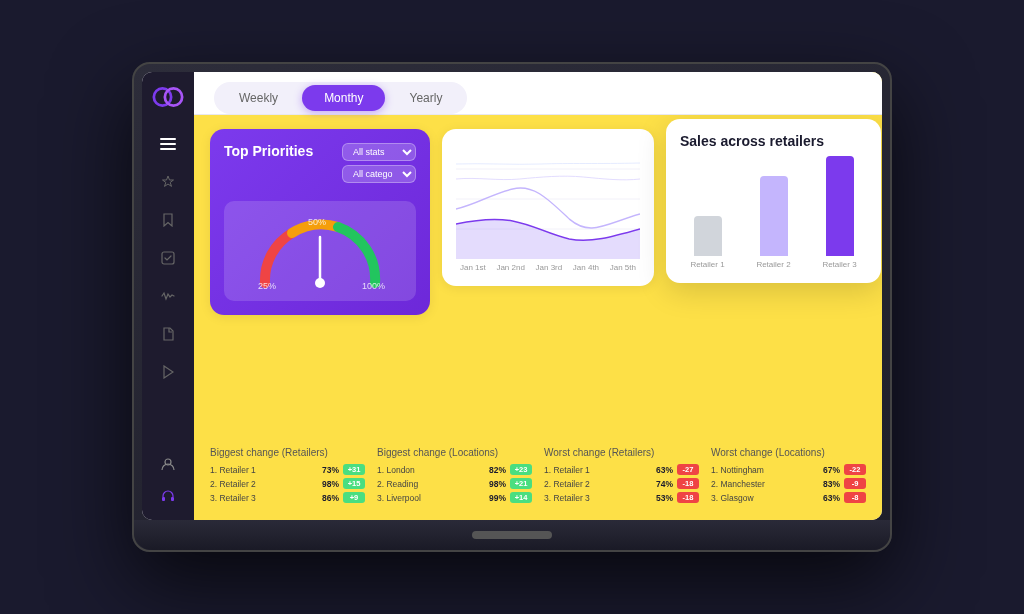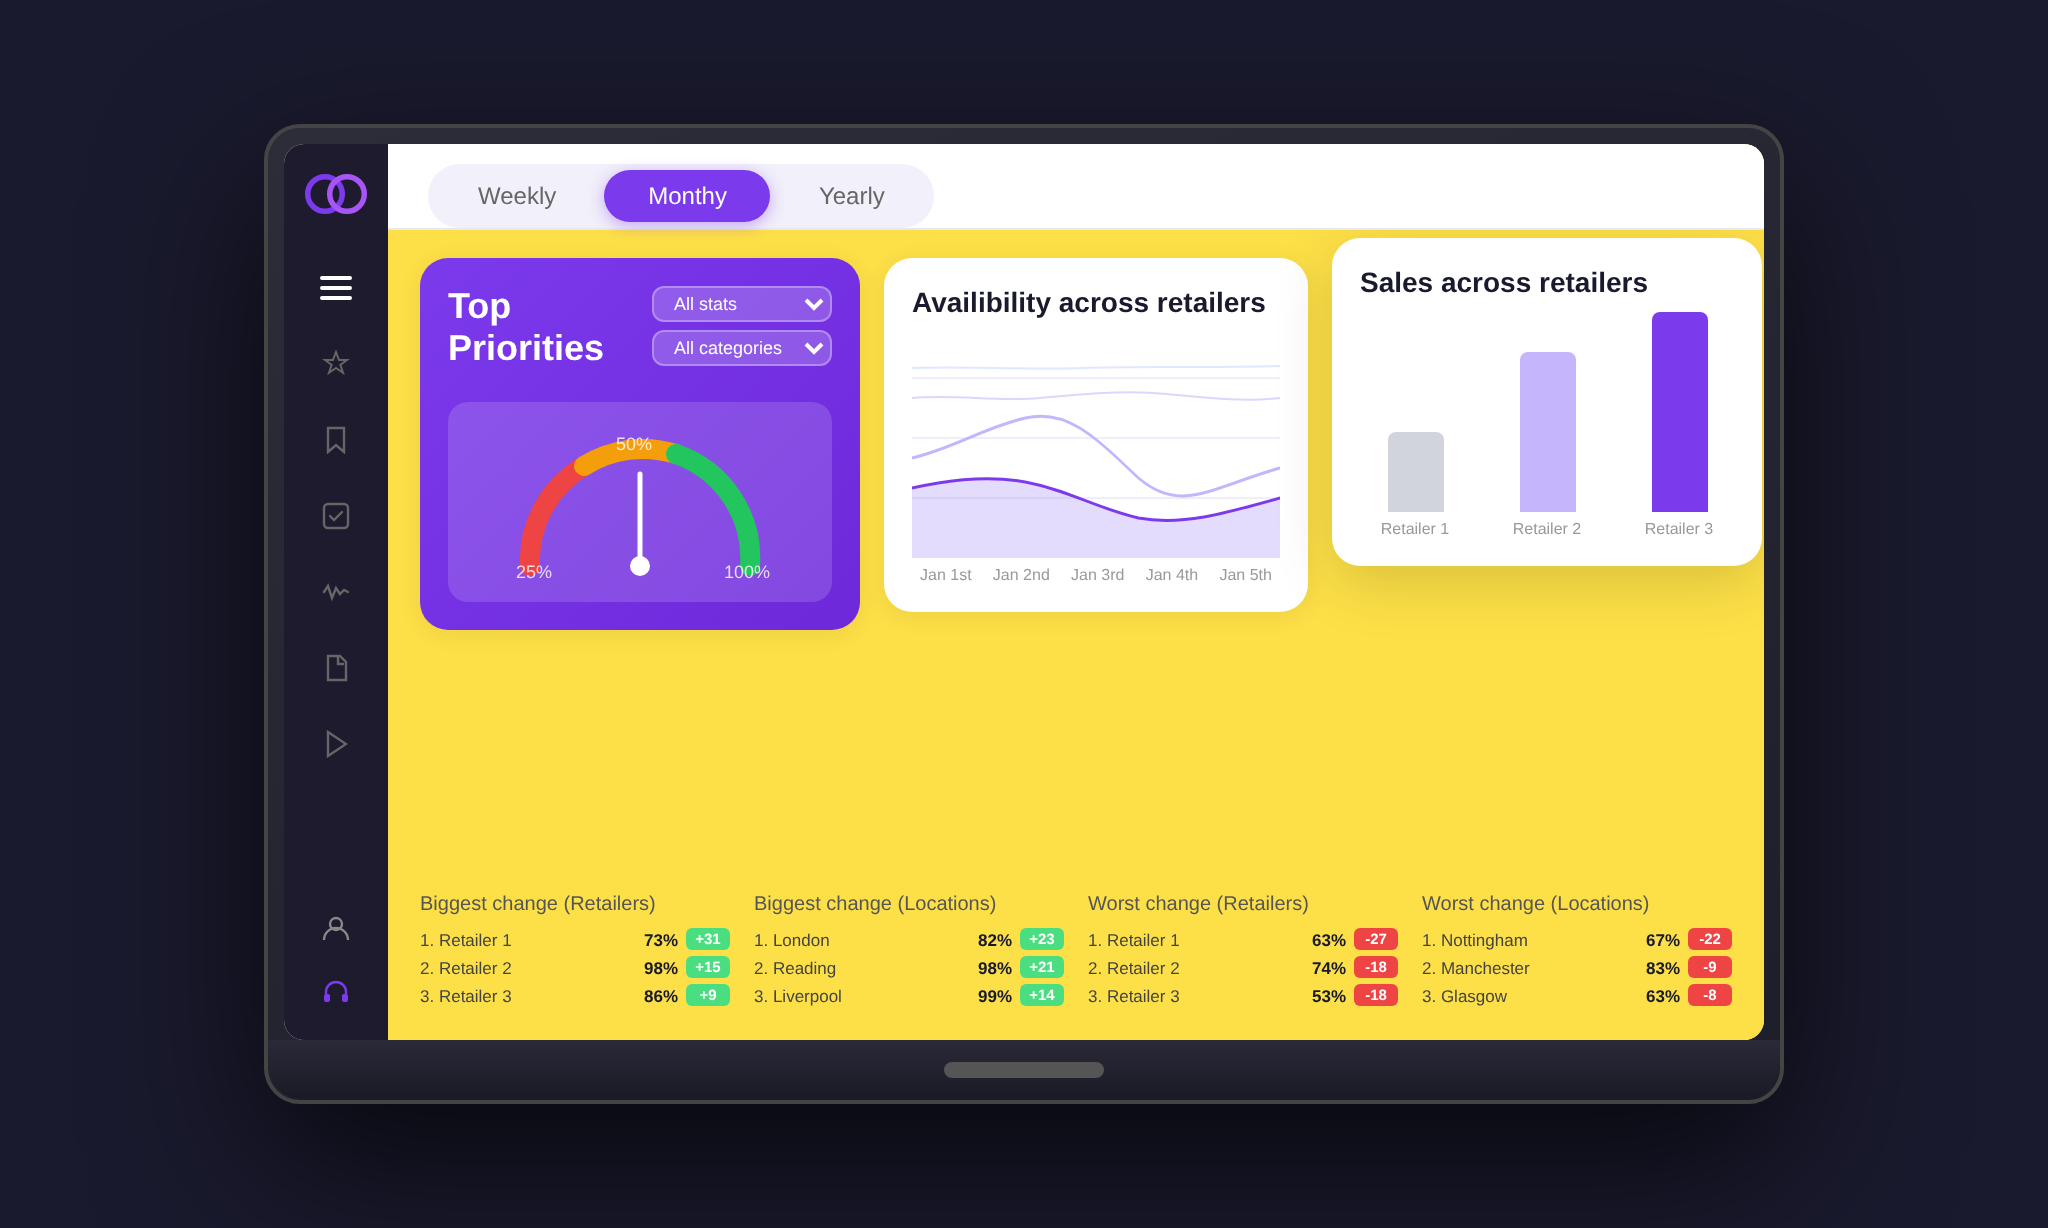--- a/index.html
+++ b/index.html
@@ -180,21 +180,21 @@
     }
 
     .card-title {
       font-size: 14px;
       font-weight: 700;
       color: #1a1a2e;
       margin-bottom: 10px;
     }
 
     .card-title-white {
-      font-size: 18px;
+      font-size: 14px;
       font-weight: 700;
       color: #fff;
       margin-bottom: 8px;
     }
 
     
     .priorities-card {
       width: 220px;
       flex-shrink: 0;
     }
@@ -208,21 +208,21 @@
     }
 
     .filter-select {
       background: rgba(255,255,255,0.2);
       border: 1px solid rgba(255,255,255,0.3);
       border-radius: 6px;
       color: #fff;
       font-size: 9px;
       padding: 2px 6px;
       cursor: pointer;
-      width: 90px;
+      width: 74px;
     }
 
     
     .gauge-container {
       background: rgba(255,255,255,0.15);
       border-radius: 10px;
       padding: 10px;
       display: flex;
       align-items: center;
       justify-content: center;
@@ -460,21 +460,20 @@
                   <circle cx="70" cy="72" r="5" fill="#fff"></circle>
 
                   <text x="8" y="78" font-size="9" fill="rgba(255,255,255,0.8)" font-family="sans-serif">25%</text>
                   <text x="58" y="14" font-size="9" fill="rgba(255,255,255,0.8)" font-family="sans-serif">50%</text>
                   <text x="112" y="78" font-size="9" fill="rgba(255,255,255,0.8)" font-family="sans-serif">100%</text>
                 </svg>
               </div>
             </div>
 
             <div class="card avail-card">
-              <div class="card-title">Availibility across retailers</div>
               <div class="chart-area">
                 <svg class="line-chart-svg" viewBox="0 0 260 110" preserveAspectRatio="none">
 
                   <line x1="0" y1="20" x2="260" y2="20" stroke="#f0eef8" stroke-width="1"></line>
                   <line x1="0" y1="50" x2="260" y2="50" stroke="#f0eef8" stroke-width="1"></line>
                   <line x1="0" y1="80" x2="260" y2="80" stroke="#f0eef8" stroke-width="1"></line>
 
                   <path d="M0,60 C30,55 50,45 80,40 C110,35 130,50 160,70 C190,88 210,75 260,65" stroke="#c4b5fd" stroke-width="1.5" fill="none"></path>
 
                   <path d="M0,75 C20,72 50,68 80,72 C110,76 130,85 160,90 C190,94 220,88 260,80 L260,110 L0,110 Z" fill="rgba(167,139,250,0.3)" stroke="none"></path>

